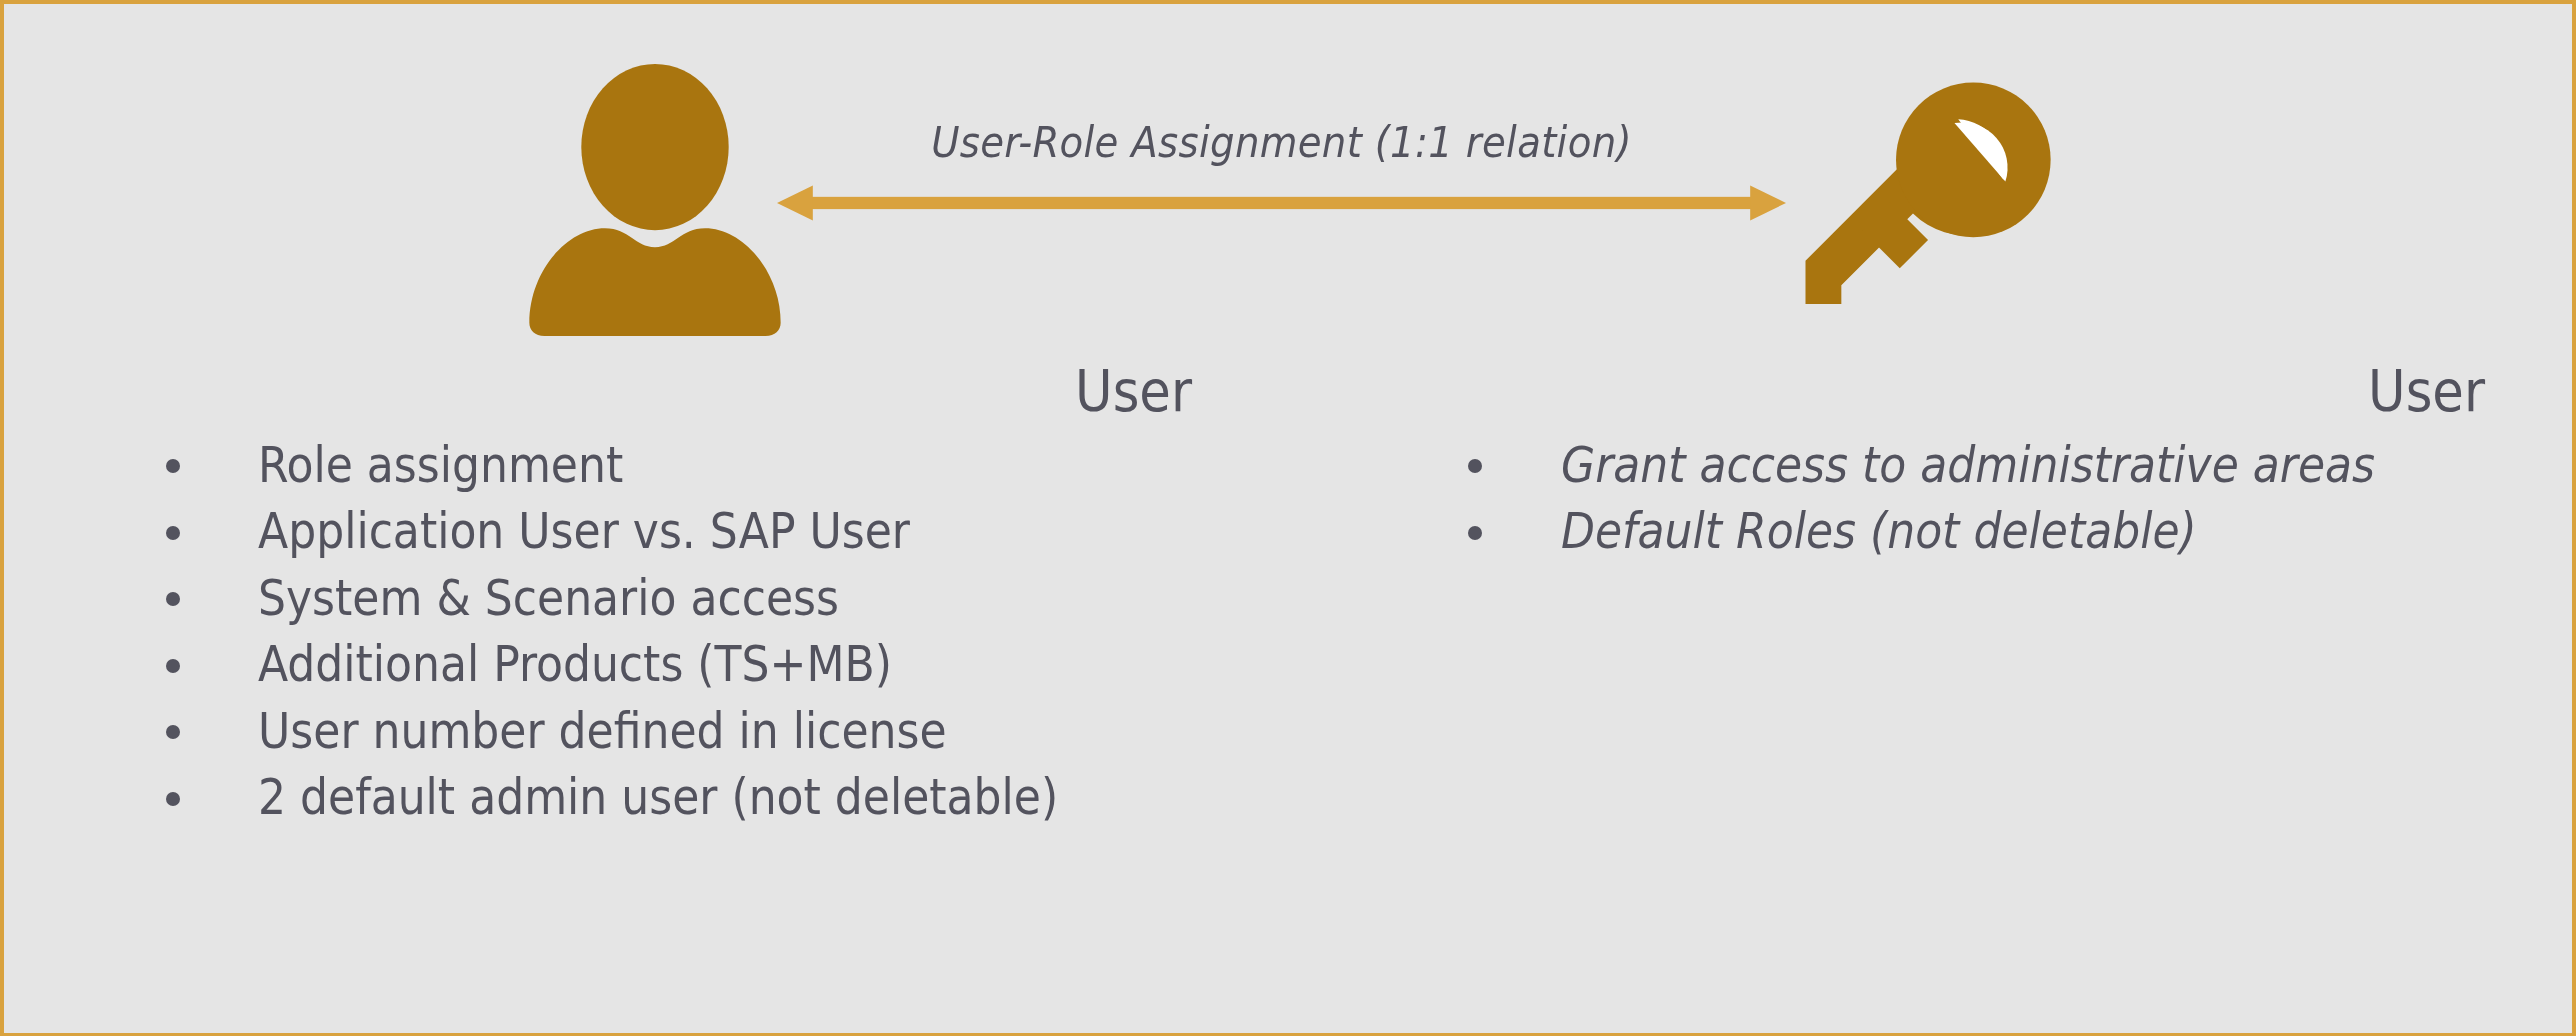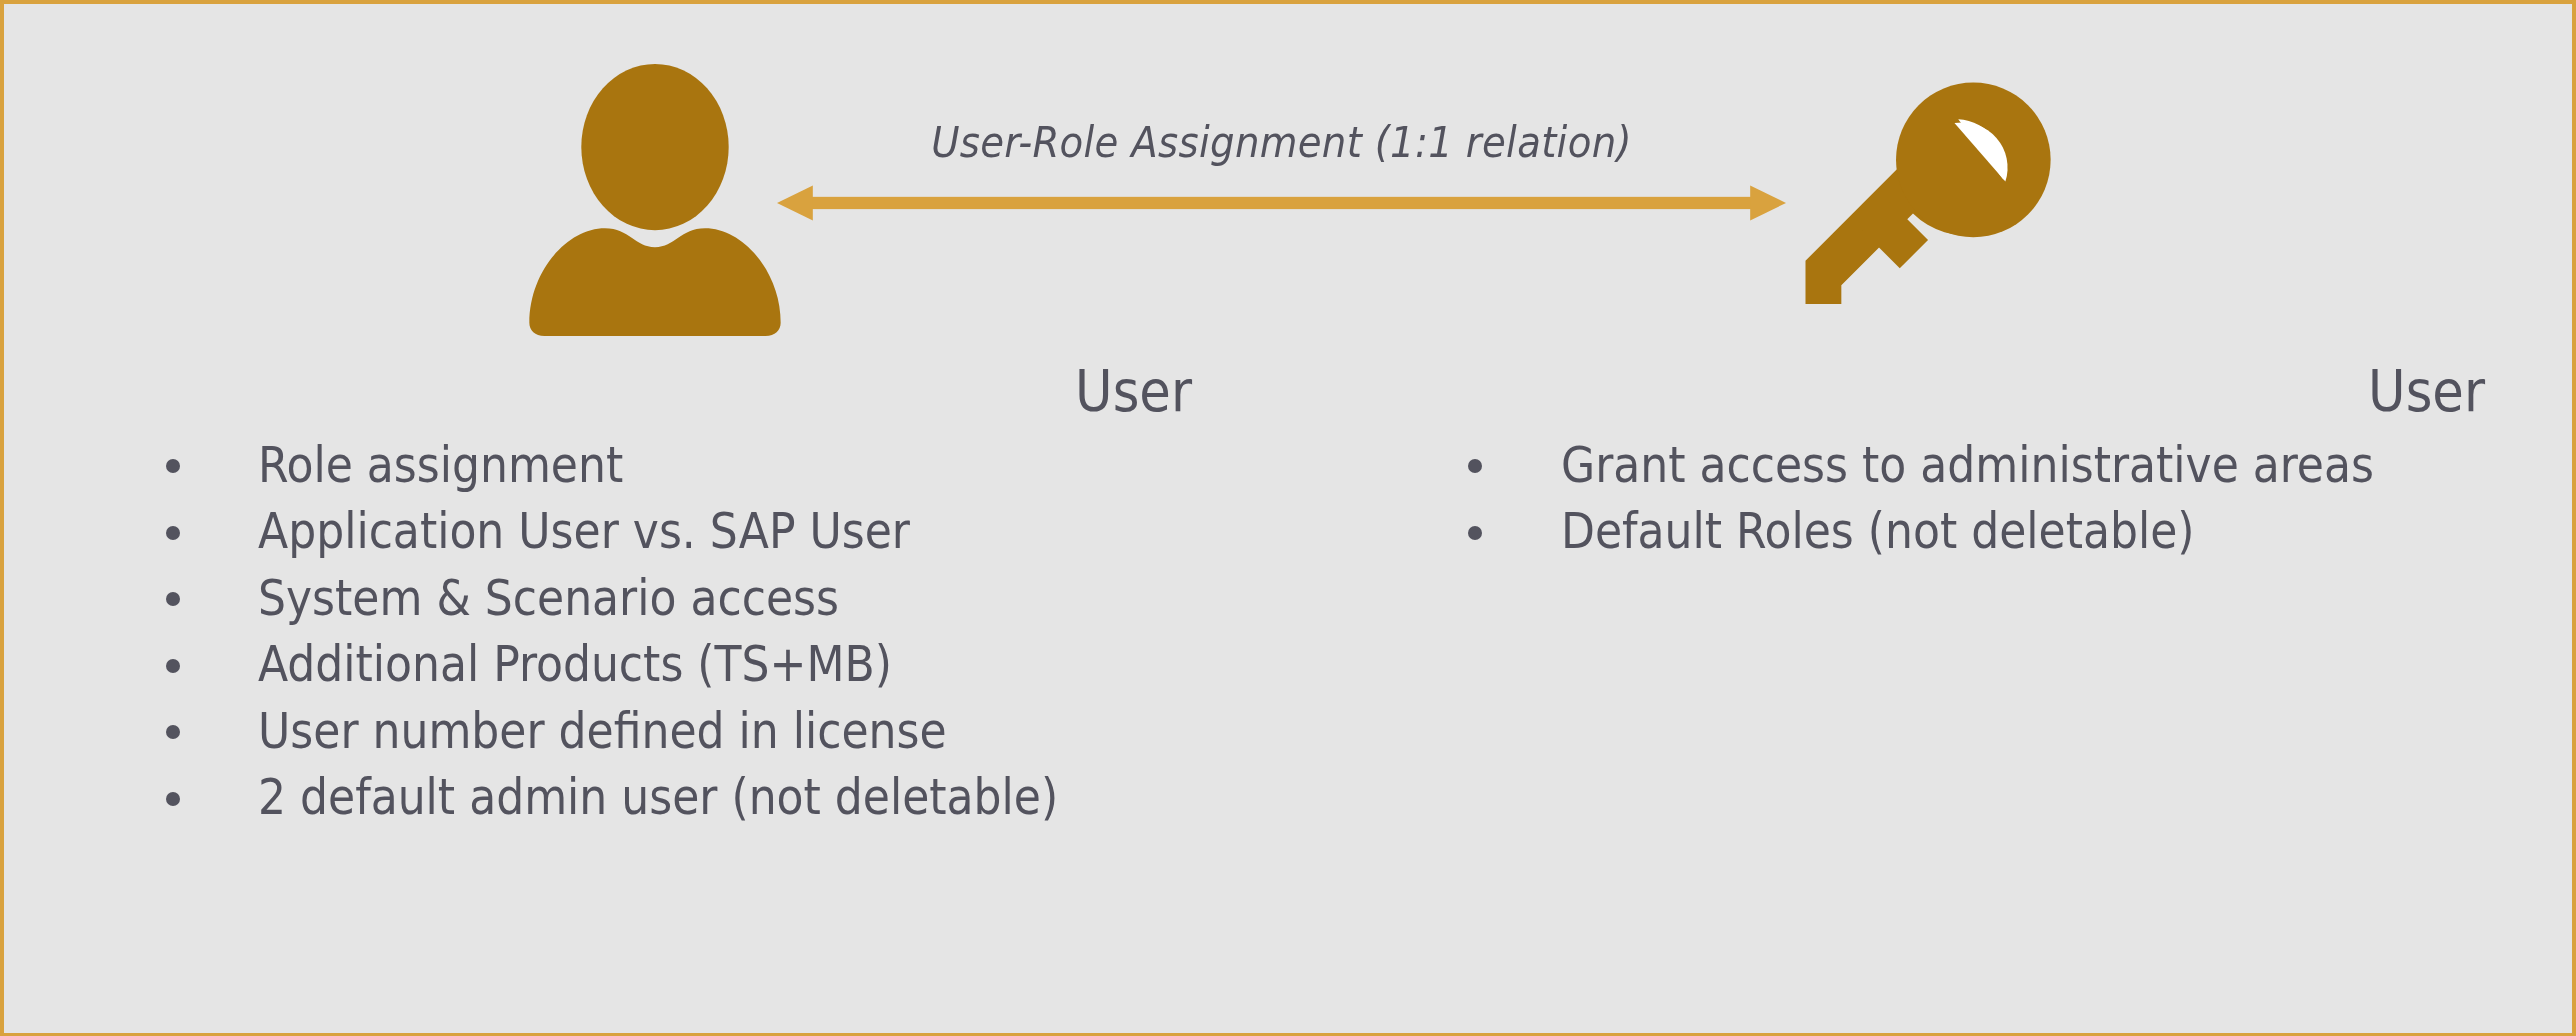--- a/index.html
+++ b/index.html
@@ -92,21 +92,21 @@
   }
   ul.bullets li .dot {
     position: absolute;
     left: 21px;
     top: 0.52em;
     width: 14px;
     height: 14px;
     border-radius: 50%;
     background: #53535e;
   }
-  .column.right ul.bullets li { padding-left: 123px; }
+  .column.right ul.bullets li { padding-left: 123px; font-style: italic; }
   .column.right ul.bullets li .dot { left: 30px; }
 </style>
 </head>
 <body>
 
 <div id="slide">
 
   <div class="icon-user">
     <svg viewBox="0 0 290 290" width="274" height="274" aria-hidden="true">
       <ellipse cx="145" cy="90" rx="78" ry="88" fill="#a9750f"></ellipse>

